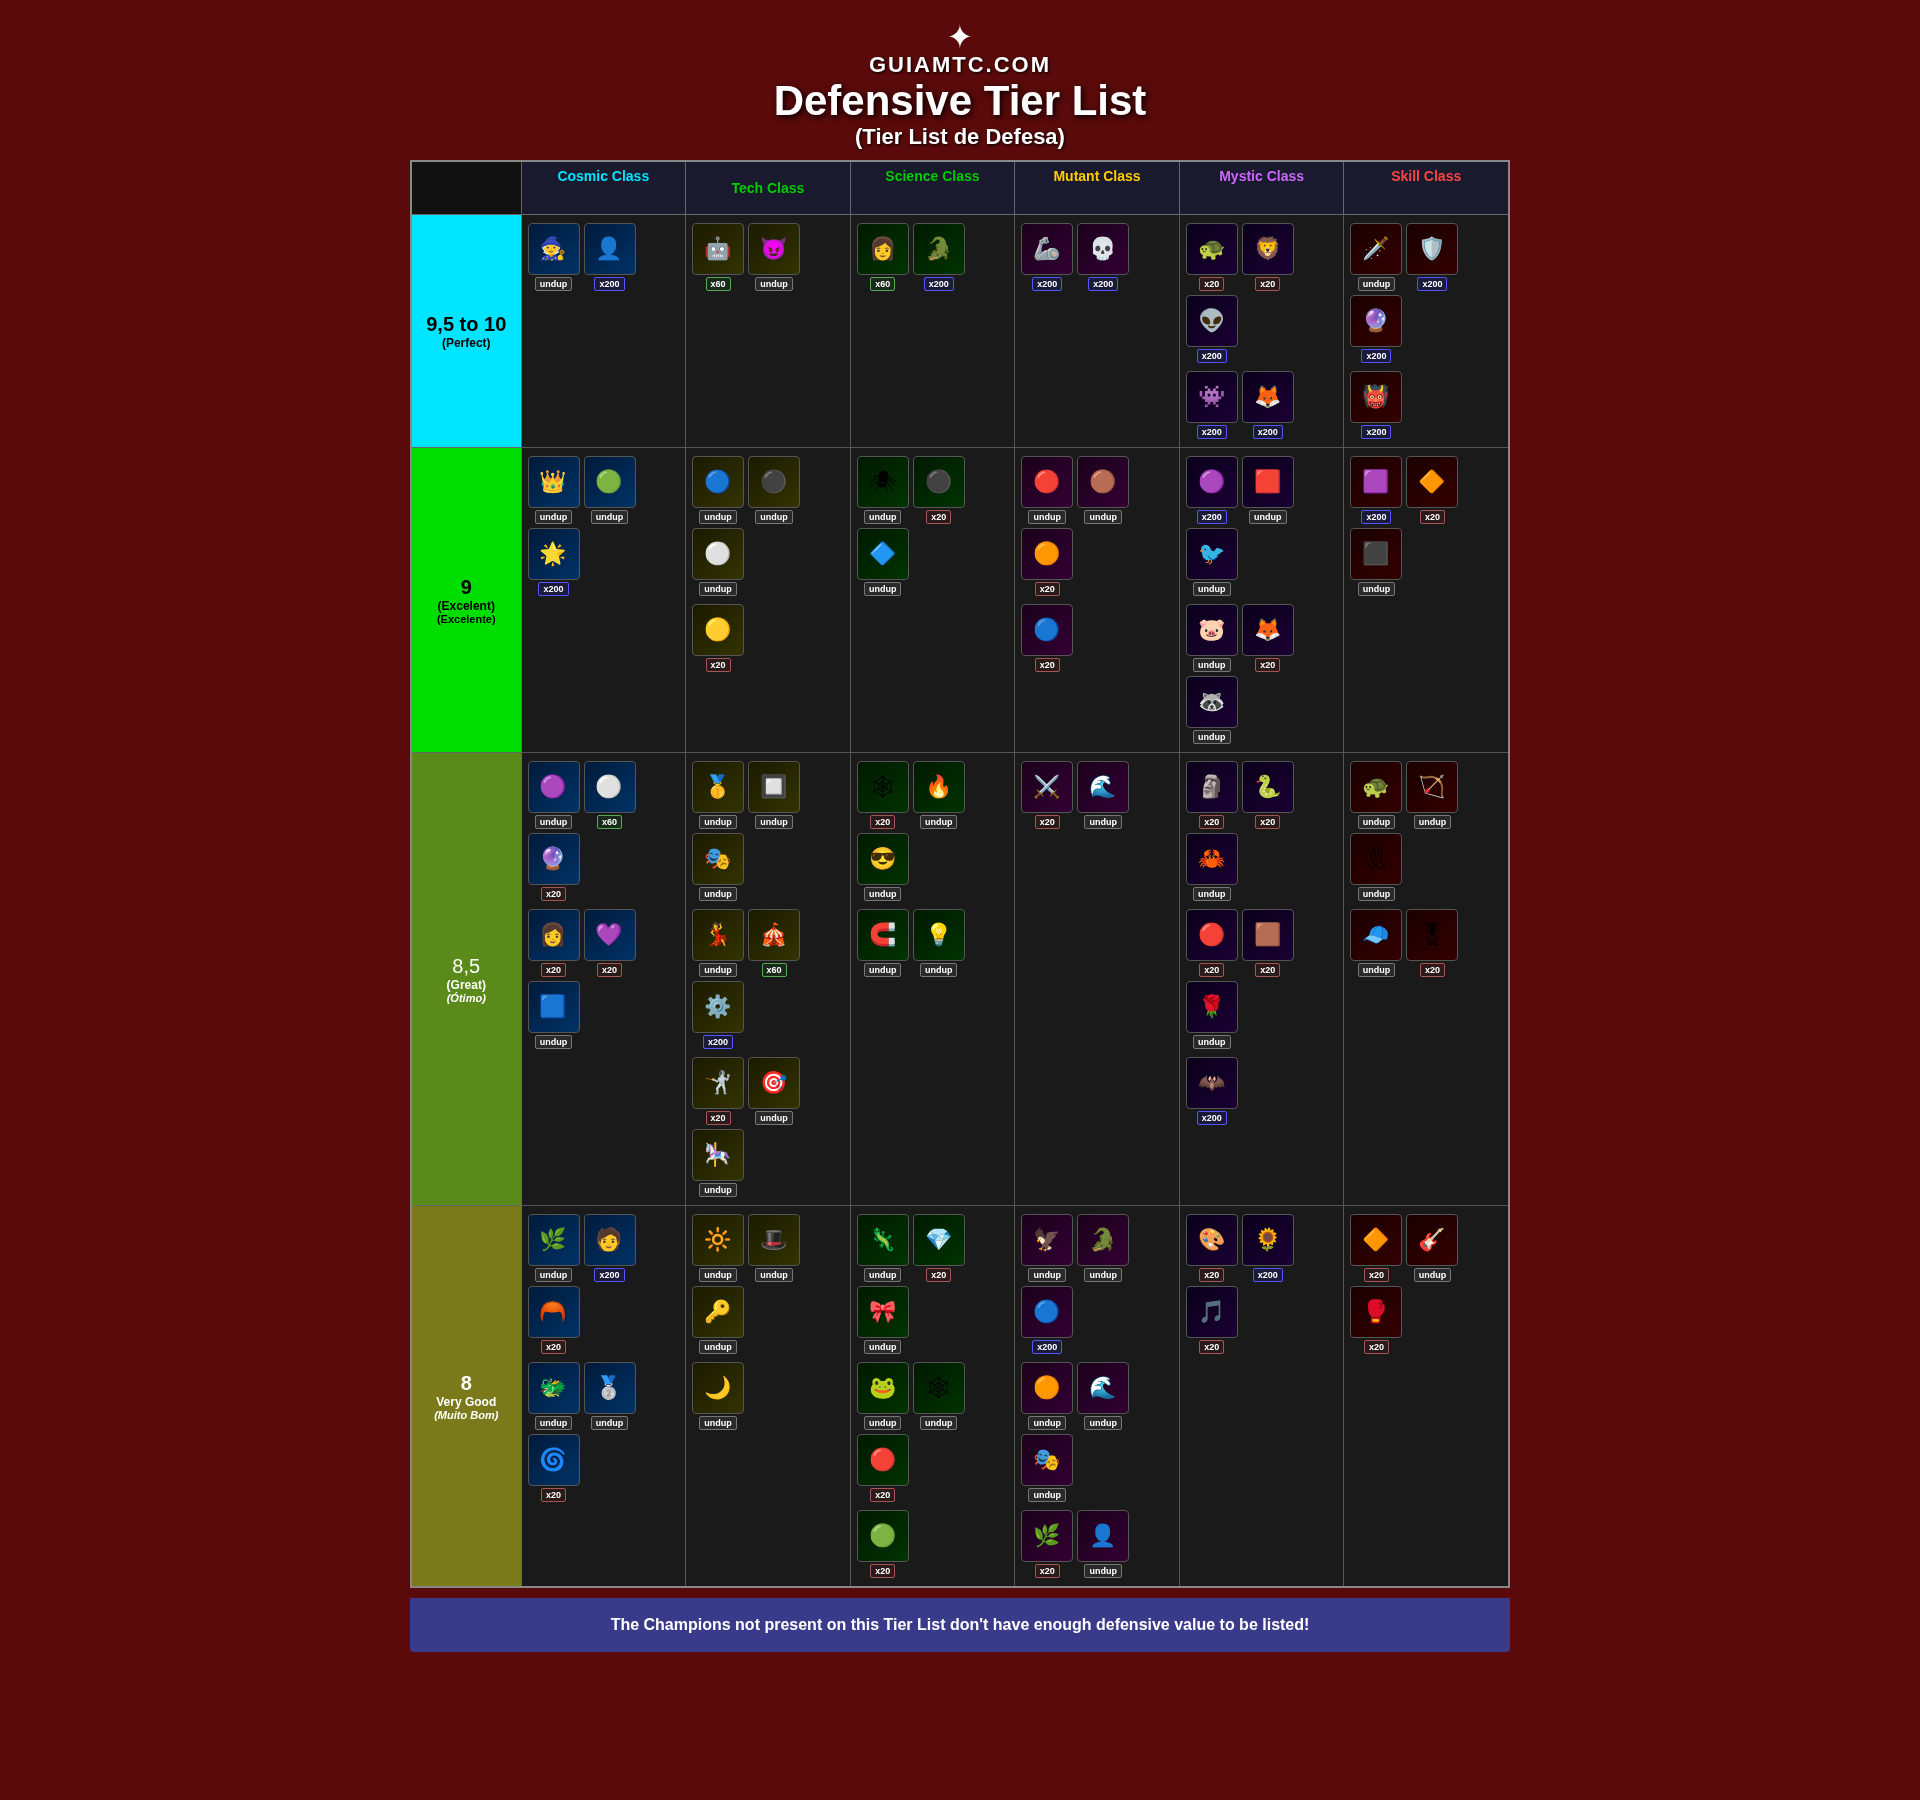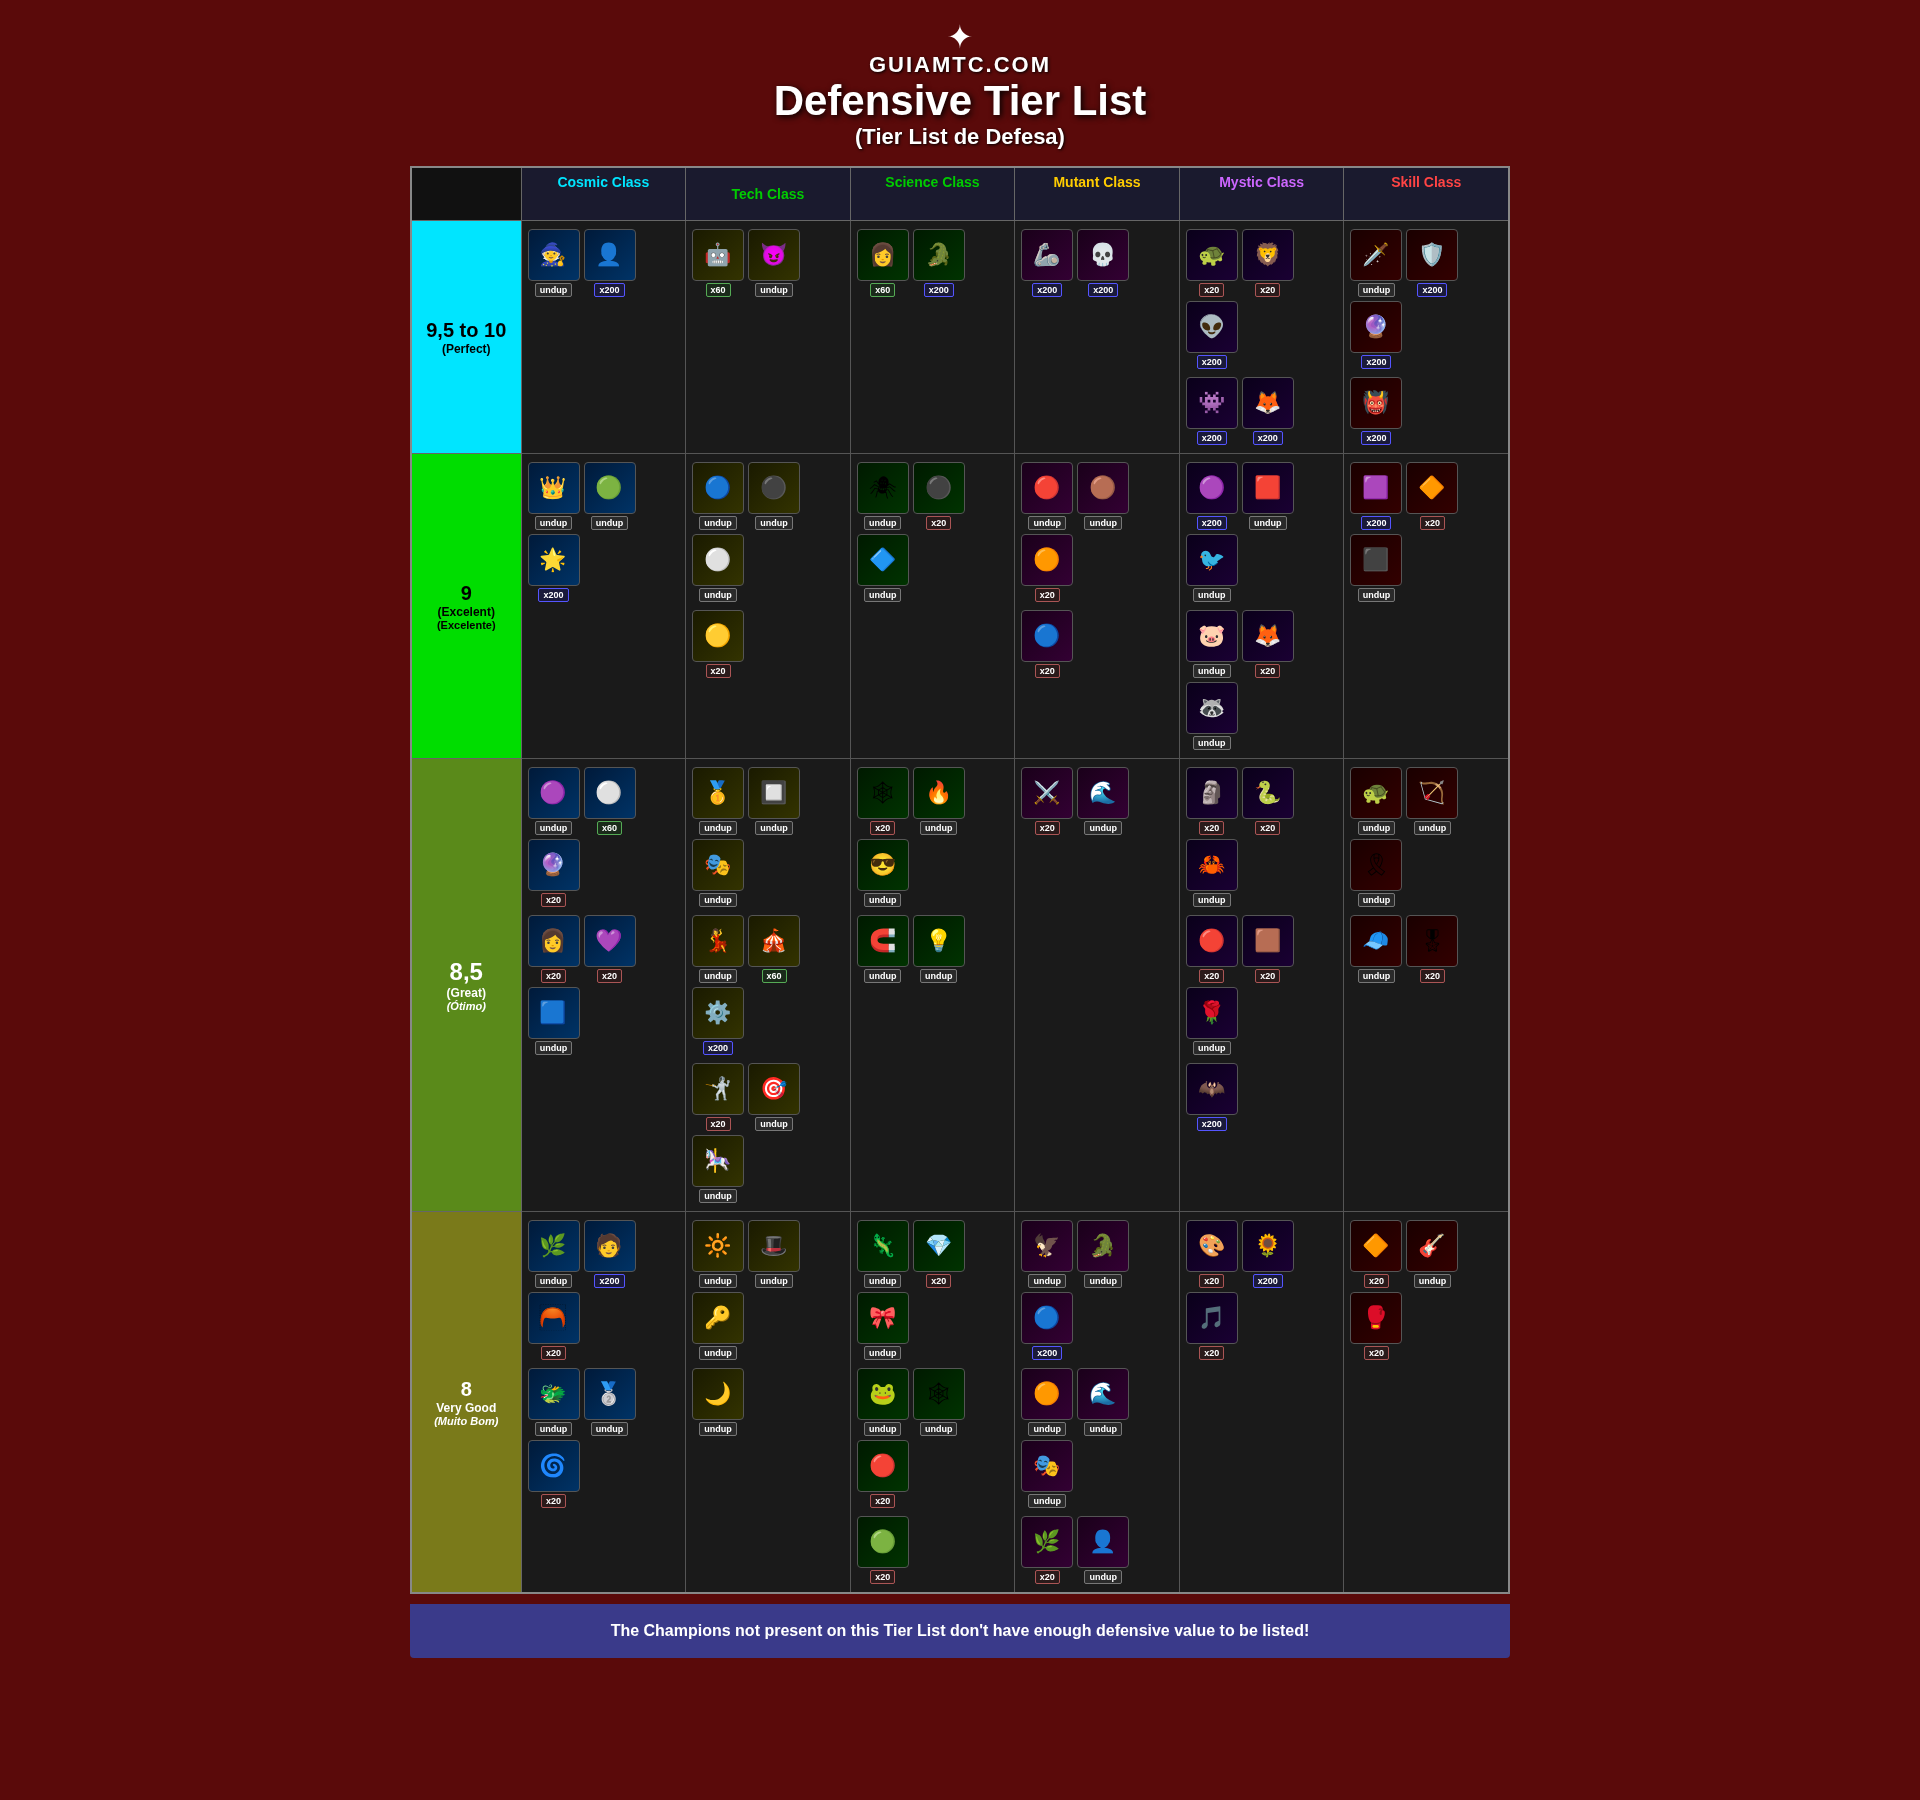--- a/index.html
+++ b/index.html
@@ -32,21 +32,20 @@
       font-size: 22px;
       font-weight: bold;
       color: white;
       text-shadow: 1px 1px 3px #000;
     }
     .tier-table {
       width: 100%;
       border-collapse: collapse;
       background: #14532d;
       border: 2px solid #888;
-      margin-top: 6px;
     }
     .tier-table td {
       border: 1px solid #666;
       vertical-align: top;
     }
     .tier-label {
       text-align: center;
       font-weight: bold;
       color: white;
       font-size: 16px;
@@ -347,21 +346,21 @@
   </div>
               <div class="champion-item">
     <div class="champ-avatar" style="background:linear-gradient(135deg,#1a0000,#330000);">⬛</div>
     <span style="font-size:9px;font-weight:bold;color:white;background:#2a2a2a;padding:1px 4px;border-radius:2px;border:1px solid #777;display:inline-block;">undup</span>
   </div>
             </div>
           </td>
         </tr>
         <tr>
   <td class="tier-label" style="background:#5a8a1a; color:#fff; text-align:center; vertical-align:middle; padding:8px 4px;">
-    <span style="font-size:24px;font-weight:700;display:block;">8,5</span>
+    <span style="font-size:20px;font-weight:400;display:block;">8,5</span>
     <span style="font-size:12px;display:block;">(Great)</span>
     <span style="font-size:11px;display:block;font-style:italic;">(Ótimo)</span>
   </td>
           <td style="background:#1a1a1a; border:1px solid #555; padding:4px; vertical-align:top;">
             <div class="champion-group">
               <div class="champion-item">
     <div class="champ-avatar" style="background:linear-gradient(135deg,#001a3a,#003366);">🟣</div>
     <span style="font-size:9px;font-weight:bold;color:white;background:#2a2a2a;padding:1px 4px;border-radius:2px;border:1px solid #777;display:inline-block;">undup</span>
   </div>
               <div class="champion-item">

